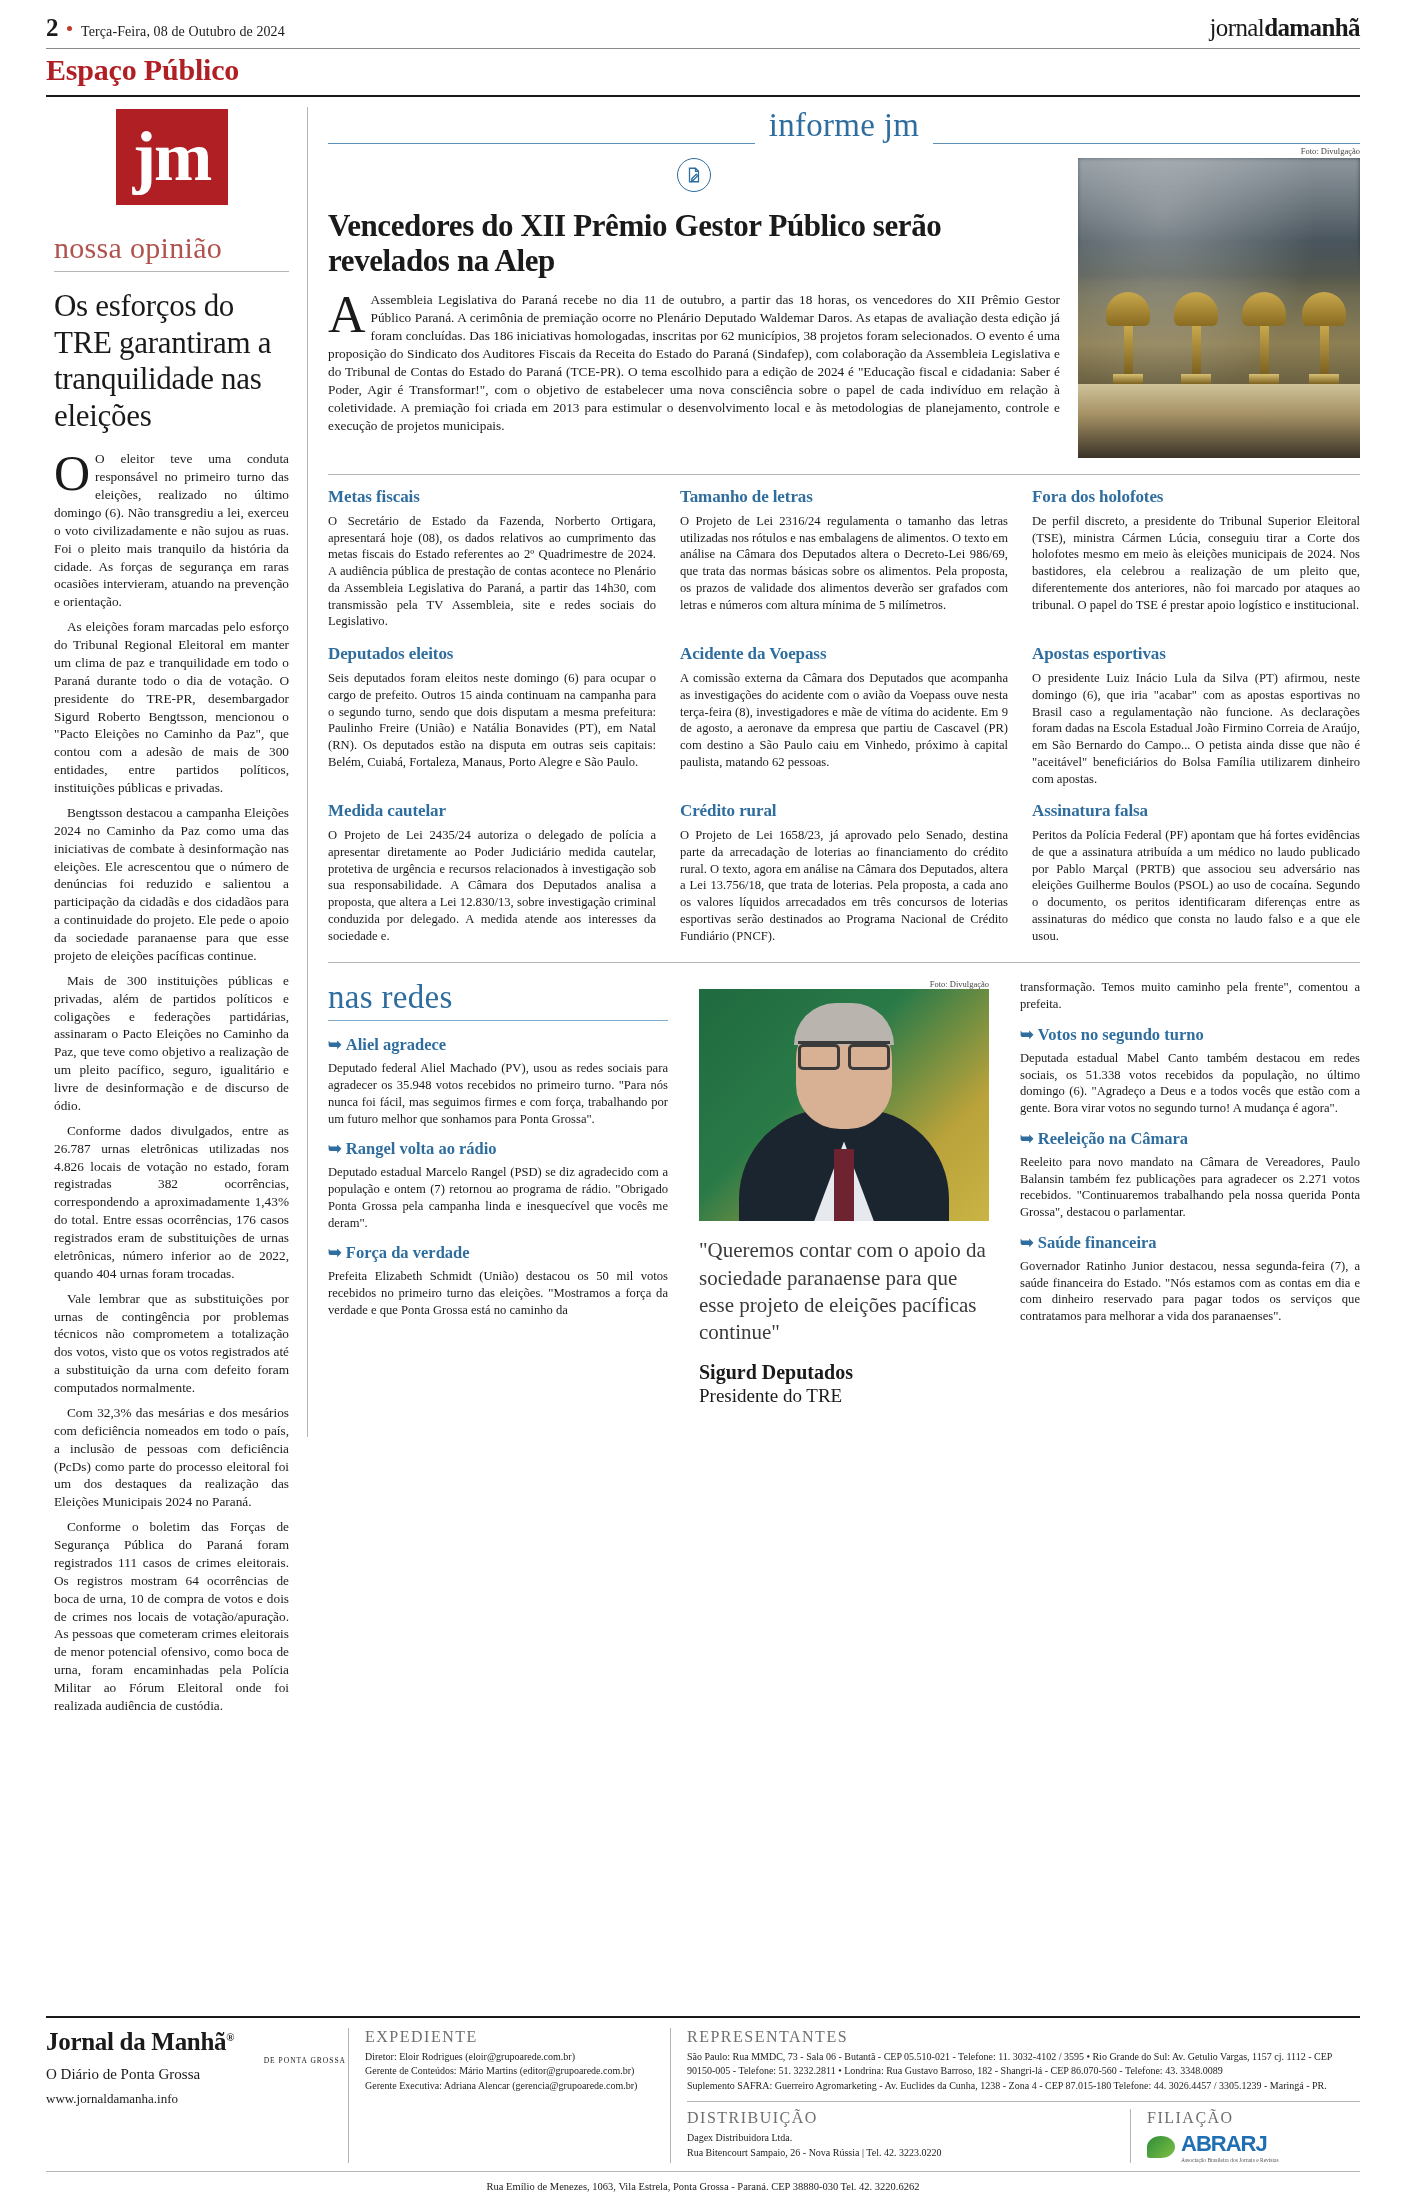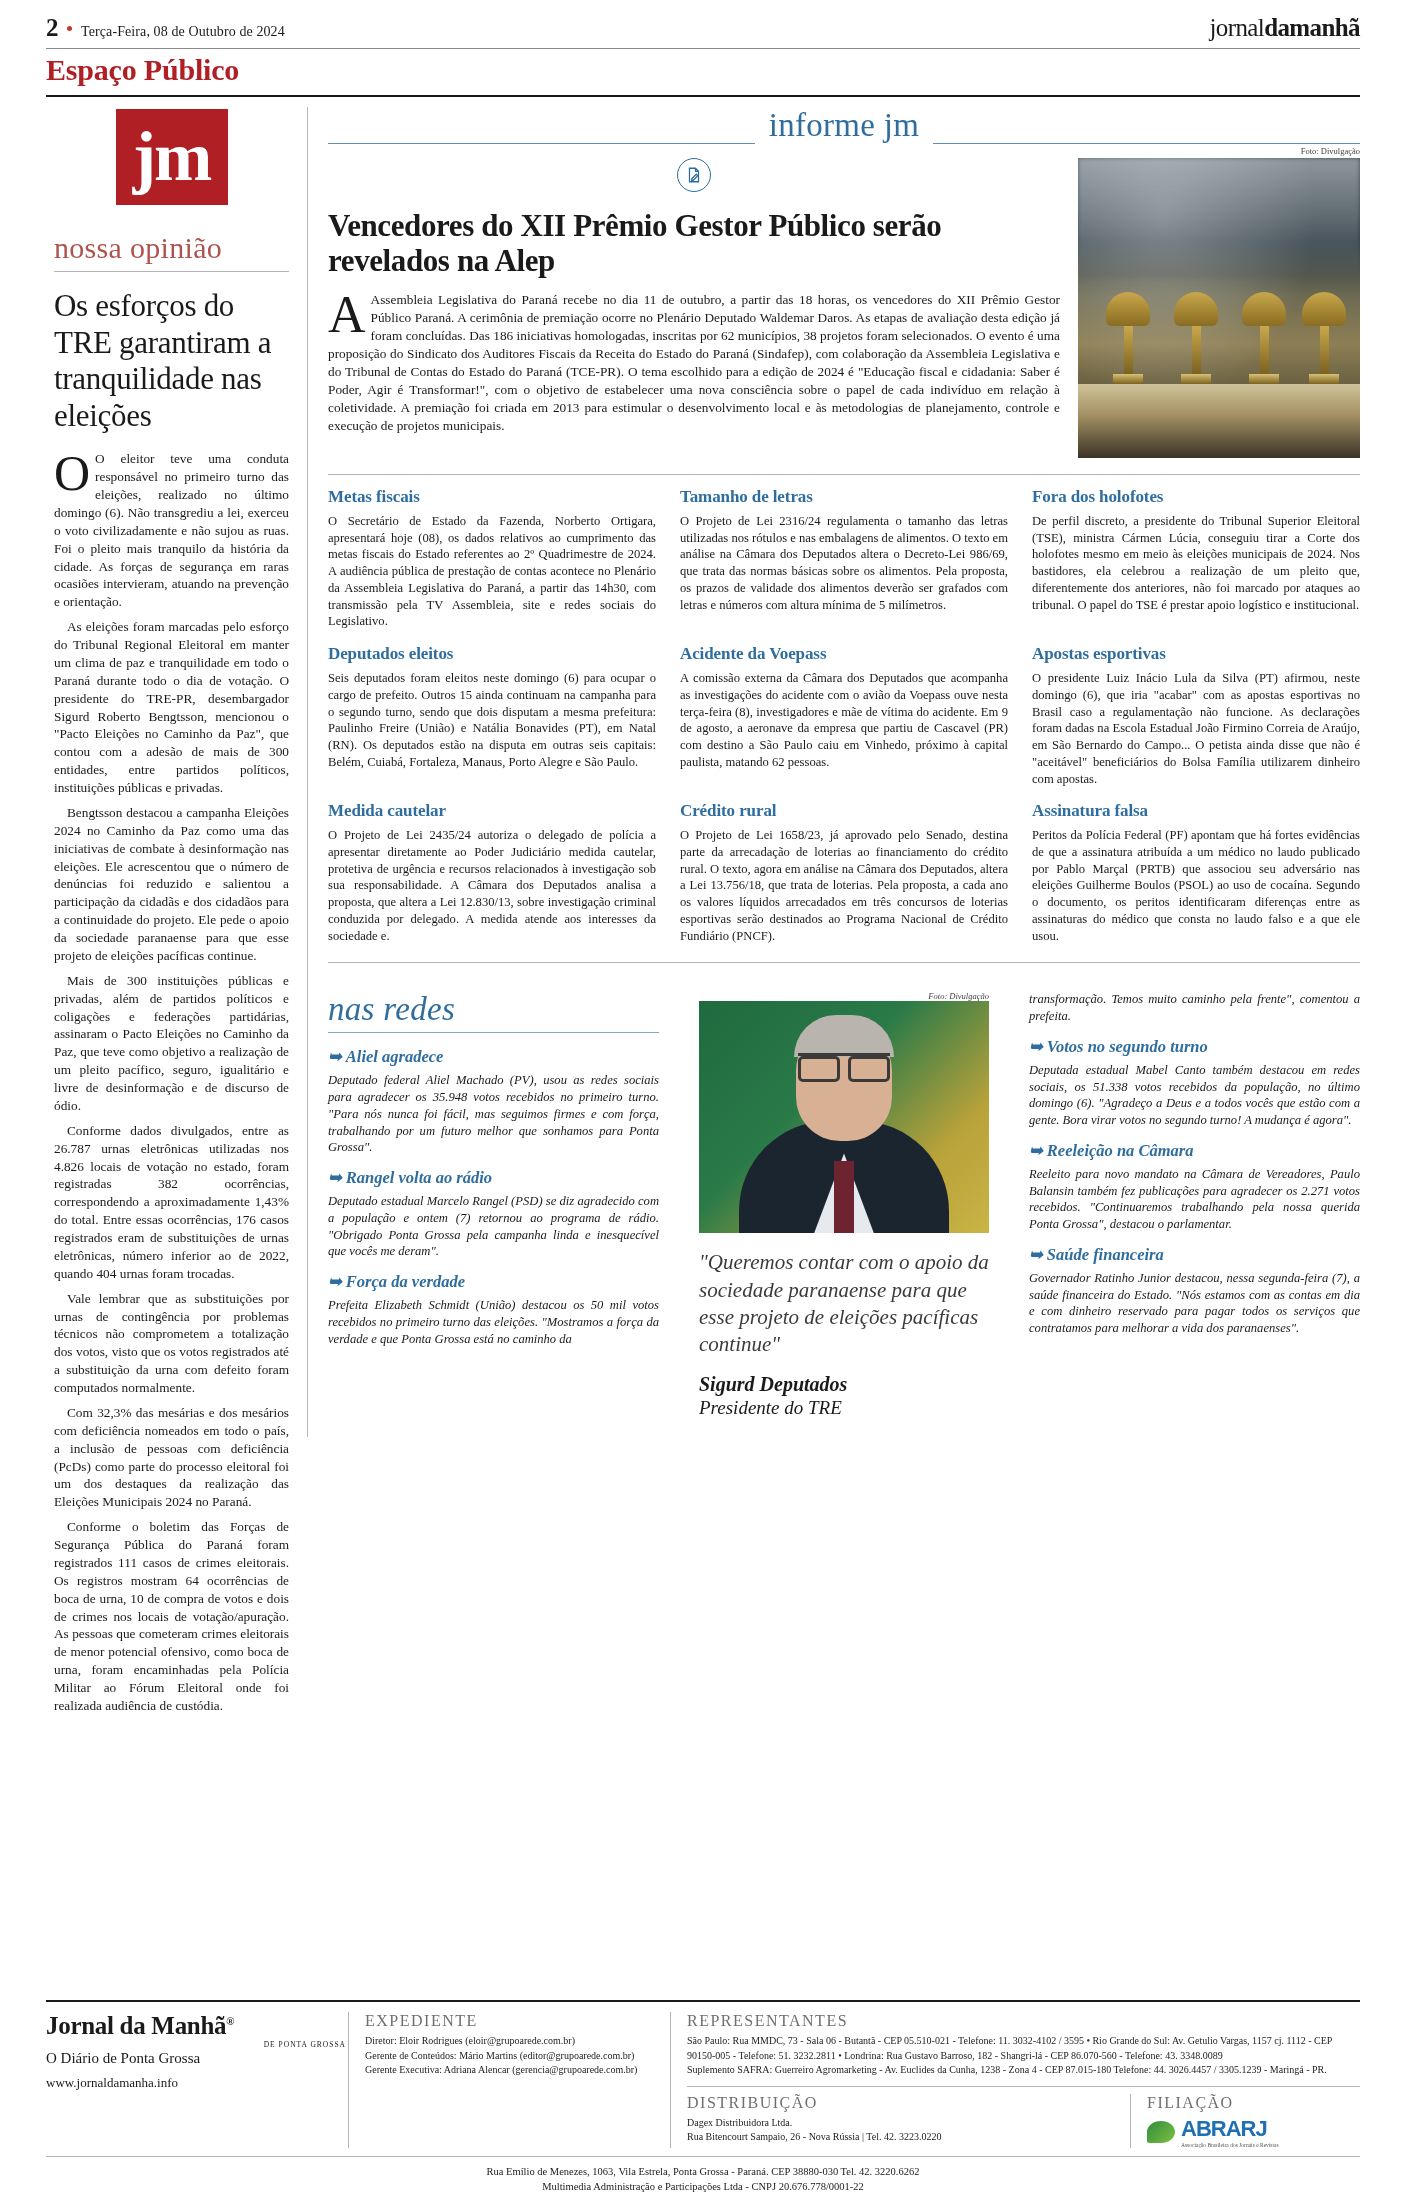--- a/index.html
+++ b/index.html
@@ -231,25 +231,24 @@
     line-height: 1.33;
     text-align: justify;
     hyphens: auto;
     -webkit-hyphens: auto;
   }
 
   
   .redes-zone {
     display: grid;
     grid-template-columns: 1fr 290px 1fr;
-    column-gap: 40px;
+    column-gap: 31px;
     border-top: 1px solid #b5b5b5;
-    padding-top: 28px;
+    padding-top: 16px;
     margin-top: 4px;
-    font-style: italic;
   }
   .nas-redes-title {
     font-family: "Liberation Serif", serif;
     font-size: 33px;
     color: #2e6d9e;
     border-bottom: 1px solid #7fa9c8;
     padding-bottom: 4px;
     margin-bottom: 14px;
     letter-spacing: 0.3px;
   }
@@ -593,17 +592,16 @@
               </div>
             </div>
           </div>
         </div>
       </div>
     </div>
 
     <div class="foot-divider"></div>
     <div class="center-addr">
       <div>Rua Emílio de Menezes, 1063,  Vila Estrela, Ponta Grossa - Paraná. CEP 38880-030 Tel. 42. 3220.6262</div>
-      <div>Multimedia Administração e Participações Ltda - CNPJ 20.676.778/0001-22</div>
     </div>
   </div>
 
 </div>
 
 </body></html>

